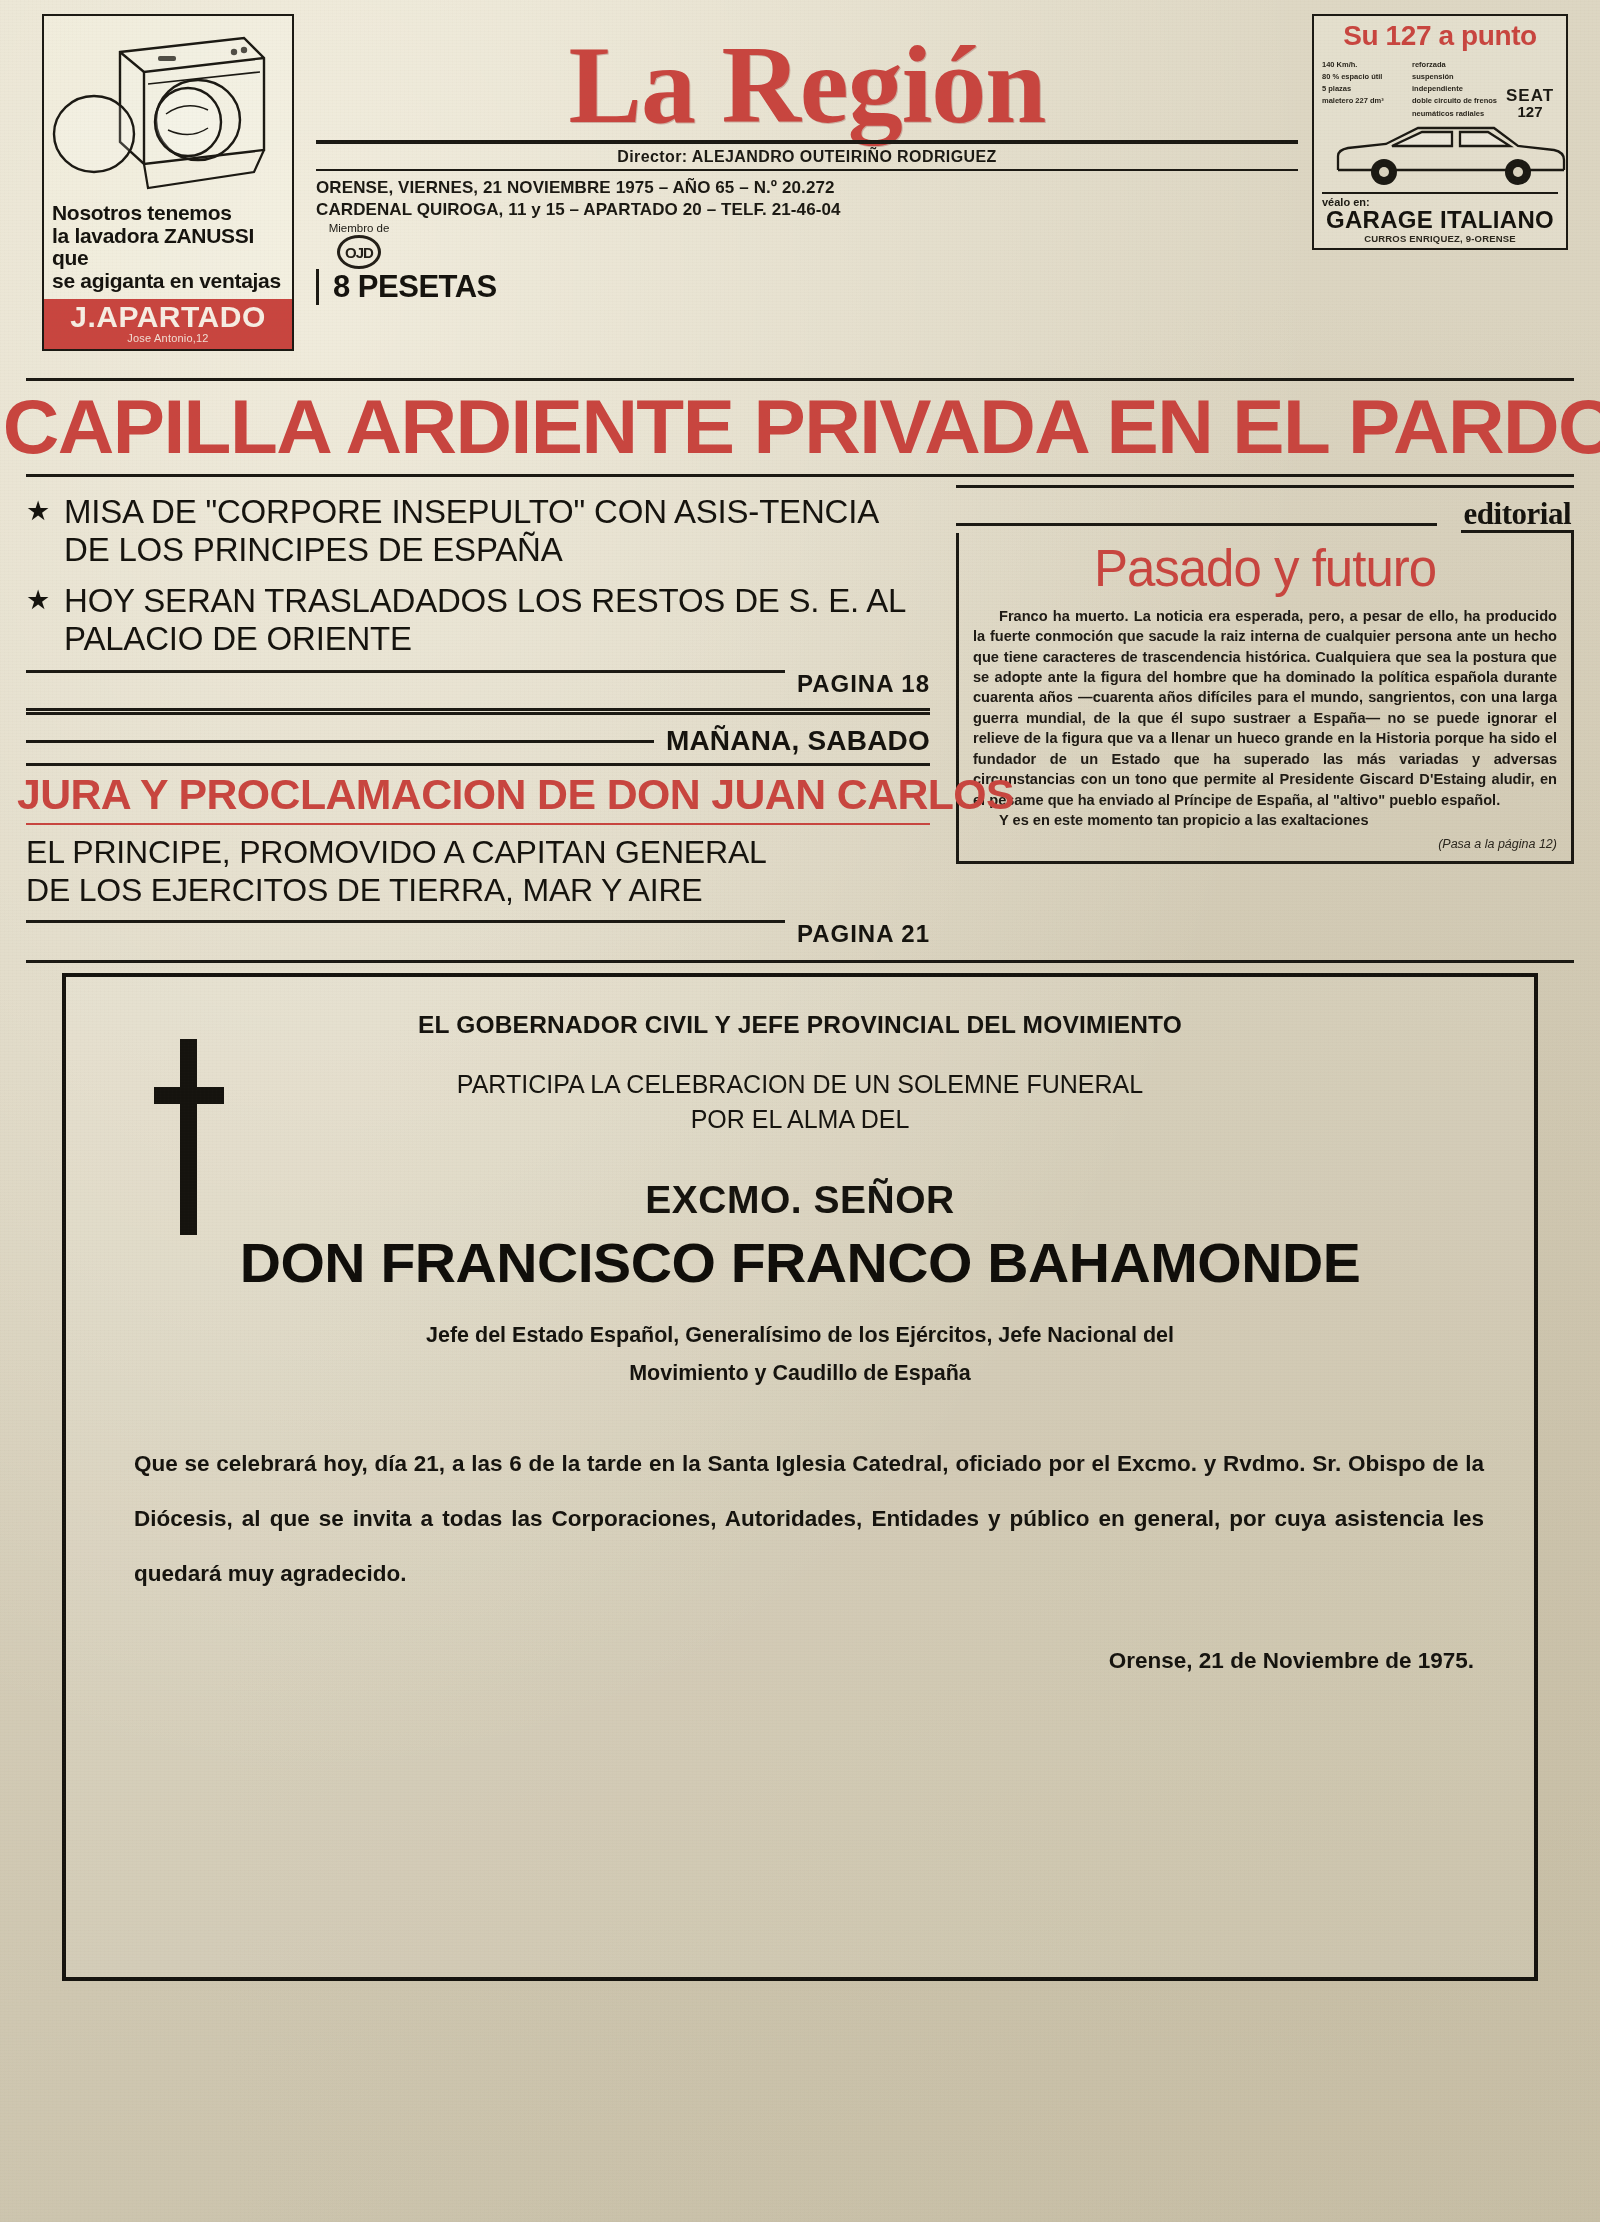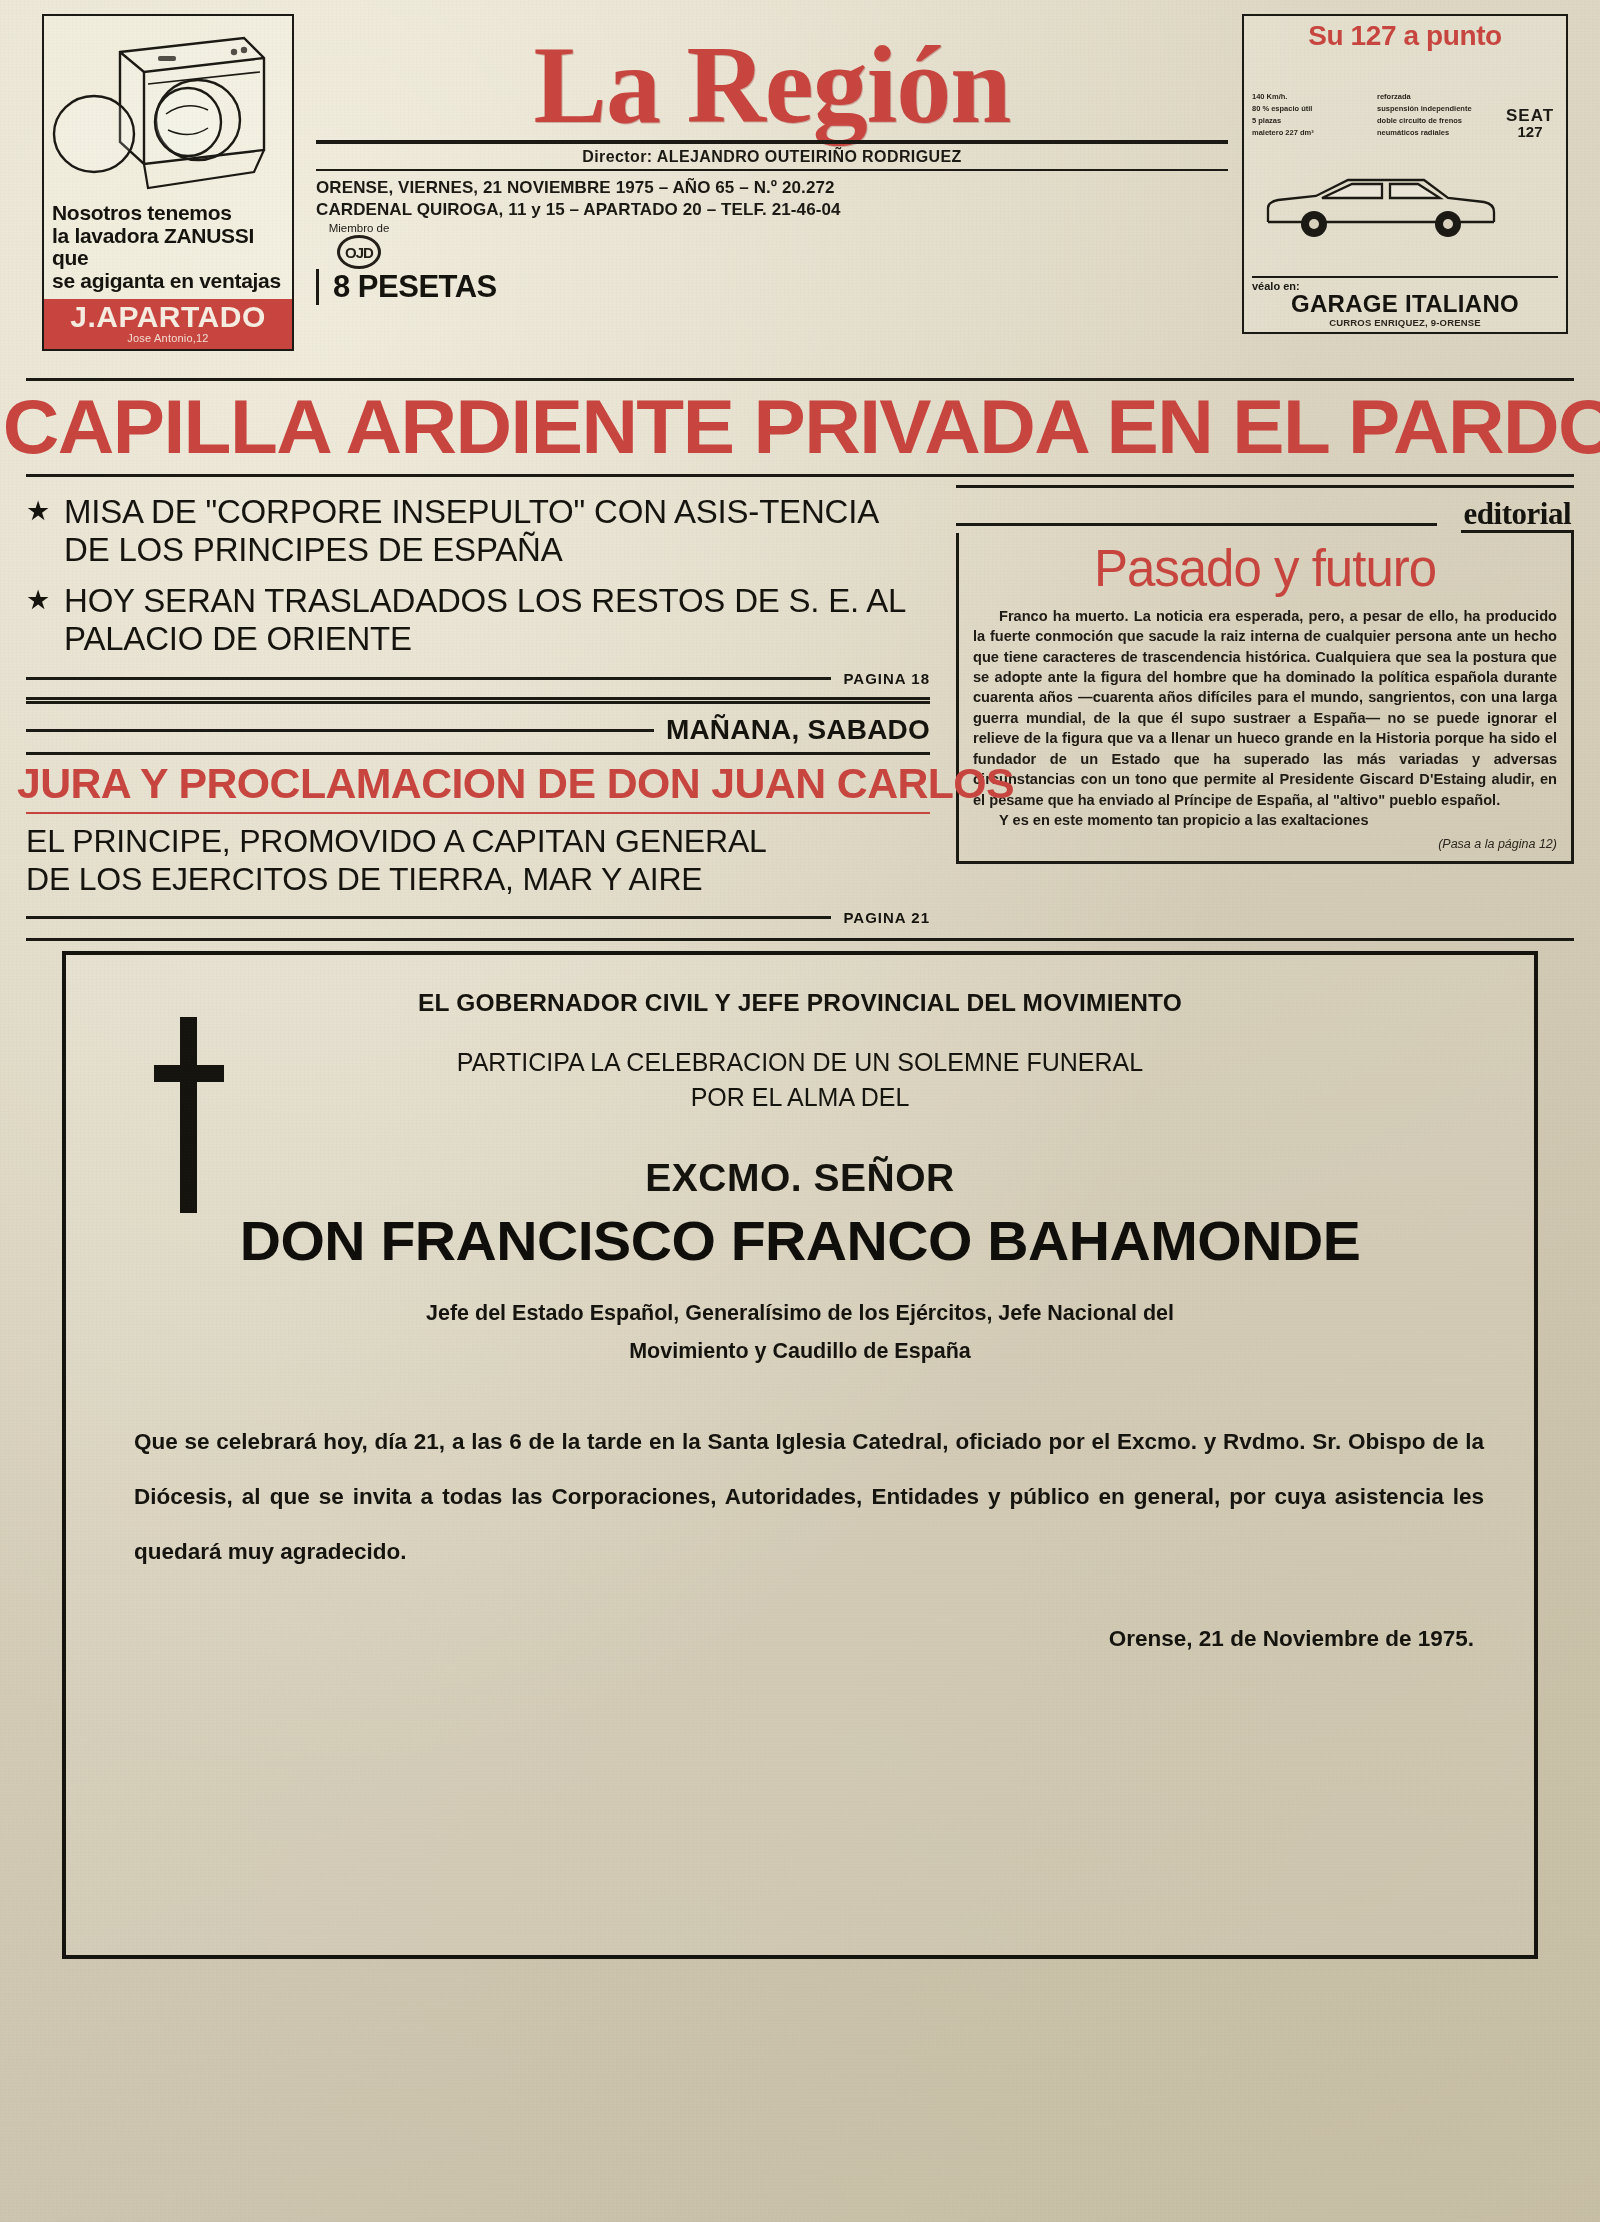--- a/index.html
+++ b/index.html
@@ -111,26 +111,26 @@
     border-left: 3px solid #1b1913;
     padding-left: 14px;
     display: flex; align-items: center;
     font-size: 31px; font-weight: bold;
     color: #15130e; letter-spacing: -.5px;
     white-space: nowrap;
   }
 
   
   .ad-seat {
-    width: 326px;
+    width: 256px;
     border: 2px solid #1b1913;
     margin-right: 6px;
     background: rgba(255,253,243,.2);
     padding: 6px 8px 4px 8px;
-    display: flex; flex-direction: column; gap: 32px;
+    display: flex; flex-direction: column;
   }
   .seat-title {
     color: #c8453f; font-weight: bold; font-size: 28px;
     text-align: center; line-height: 1; letter-spacing: -.4px;
   }
   .seat-specs { display: flex; gap: 4px; margin-top: 9px; font-size: 7.5px; font-weight: bold; color: #2a261d; }
   .seat-specs ul { list-style: none; line-height: 1.62; flex: 1; }
   .seat-badge { width: 56px; text-align: center; align-self: flex-end; }
   .seat-badge .sb1 {
     font-size: 17px; font-weight: bold; letter-spacing: 1px;
@@ -168,23 +168,23 @@
 
   .bullets { padding-top: 8px; }
   .bullet {
     display: flex; gap: 14px;
     font-size: 33px; line-height: 1.16; color: #15130e;
     margin-bottom: 12px; letter-spacing: -.2px;
   }
   .bullet .star { font-size: 27px; padding-top: 3px; }
   .pagref {
     text-align: right;
-    font-size: 15px; font-weight: bold;
+    font-size: 24px; font-weight: bold;
     color: #15130e; letter-spacing: 1px;
-    display: flex; align-items: center; gap: 12px;
+    display: flex; gap: 12px;
     justify-content: flex-end;
   }
   .pagref .pline { flex: 1; border-top: 3px solid #1b1913; }
   .dbl-rule { border-top: 3px solid #1b1913; border-bottom: 3px solid #1b1913; height: 7px; margin: 10px 0 0 0; }
 
   .manana-row { display: flex; align-items: center; gap: 12px; margin-top: 10px; }
   .manana-line { flex: 1; border-top: 3px solid #1b1913; }
   .manana { font-size: 28px; font-weight: bold; color: #15130e; letter-spacing: .2px; white-space: nowrap; }
   .sub-rule { border-top: 3px solid #1b1913; margin-top: 6px; }
   .headline2 {

